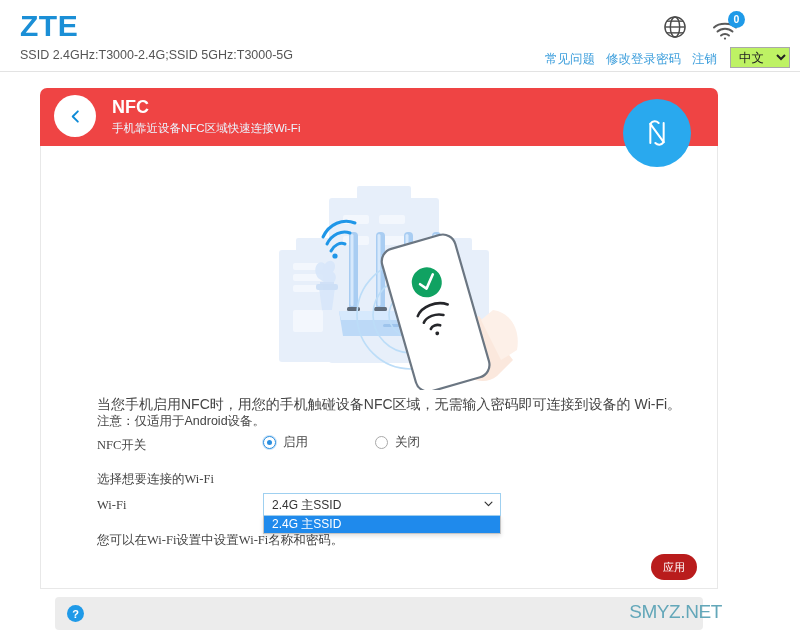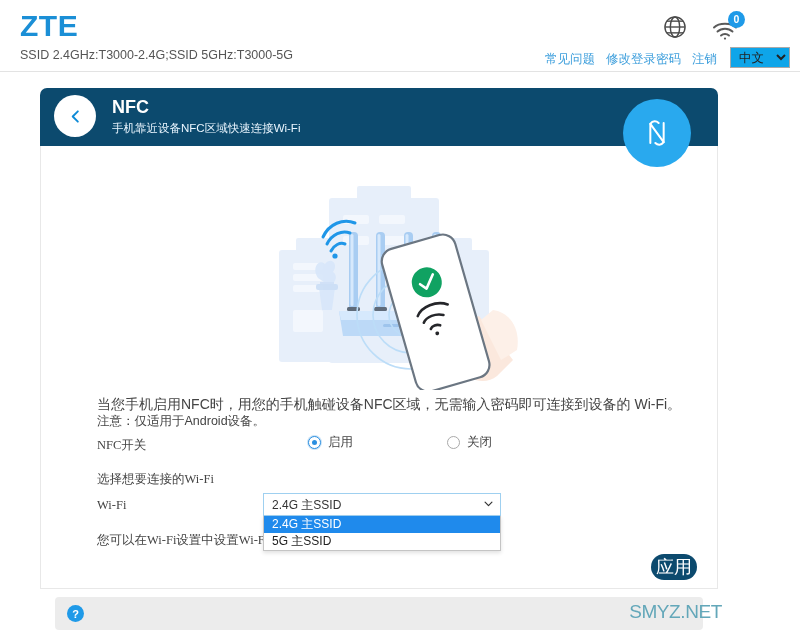--- a/index.html
+++ b/index.html
@@ -55,30 +55,30 @@
   }
   .hdr-link {
     font-size: 12.5px; color: #3e9fdc;
     text-decoration: none; cursor: pointer; white-space: nowrap;
   }
   .lang-select {
     font-family: "Liberation Sans", sans-serif;
     font-size: 12.5px; color: #222;
     height: 21px; width: 60px;
     border: 1px solid #a9a9a9;
-    background: #0ea5e9;
+    background: #bef264;
     padding: 0 2px 0 4px;
     margin-left: 2px;
   }
 
   
   .banner {
     position: absolute; left: 40px; top: 88px;
     width: 678px; height: 58px;
-    background: #0c4a6e;
+    background: #ef4444;
     border-radius: 7px 7px 0 0;
   }
   .back-circle {
     position: absolute; left: 14px; top: 7px;
     width: 42px; height: 42px; border-radius: 50%;
     background: #ffffff;
     display: flex; align-items: center; justify-content: center;
     cursor: pointer;
   }
   .back-chev { width: 15px; height: 15px; display: block; }
@@ -127,21 +127,21 @@
   .row-label {
     position: absolute; font-size: 12.5px; color: #444444; font-family: Liberation Serif, serif;
   }
   .lbl-switch { left: 56px; top: 291px; }
   .lbl-choose { left: 56px; top: 325px; text-align: center; }
   .lbl-wifi   { left: 56px; top: 352px; }
   .lbl-hint   { left: 56px; top: 386px; }
 
   .radio-group {
     position: absolute; left: 222px; top: 288px;
-    display: flex; align-items: center; gap: 94px; margin-left: 45px;
+    display: flex; align-items: center; gap: 67px;
   }
   .radio-item {
     display: flex; align-items: center; gap: 7px; cursor: pointer;
   }
   .radio-dot {
     width: 13px; height: 13px; border-radius: 50%;
     border: 1px solid #a9a9a9; background: #fff;
     display: block; position: relative;
   }
   .radio-dot.on {
@@ -185,22 +185,22 @@
     padding: 0 0 0 8px;
     font-size: 12px; color: #222222;
     cursor: pointer; white-space: nowrap;
   }
   .opt.sel { background: #1f8aec; color: #ffffff; }
 
   
   .apply-btn {
     position: absolute; left: 610px; top: 408px;
     width: 46px; height: 26px; border-radius: 13px;
-    background: #0c4a6e; border: none;
-    color: #ffffff; font-size: 18px;
+    background: #b91c1c; border: none;
+    color: #ffffff; font-size: 11px;
     font-family: "Liberation Sans", sans-serif;
     cursor: pointer;
     display: flex; align-items: center; justify-content: center;
   }
 
   
   .help-bar {
     position: absolute; left: 55px; top: 597px;
     width: 648px; height: 33px;
     background: #ececec; border-radius: 4px;
@@ -393,21 +393,20 @@
 
     <div class="select-box">
       <span class="select-value">2.4G 主SSID</span>
       <svg class="select-chev" viewBox="0 0 10 7" fill="none" stroke="#333" stroke-width="1.4" stroke-linecap="round" stroke-linejoin="round">
         <polyline points="1,1.4 5,5.4 9,1.4"></polyline>
       </svg>
     </div>
 
     <div class="select-list">
       <div class="opt sel">2.4G 主SSID</div>
-      <div class="opt">5G 主SSID</div>
     </div>
 
     <button class="apply-btn">应用</button>
   </div>
 
   <div class="help-bar">
     <div class="help-icon">?</div>
   </div>
   <div class="watermark">SMYZ.NET</div>
 

